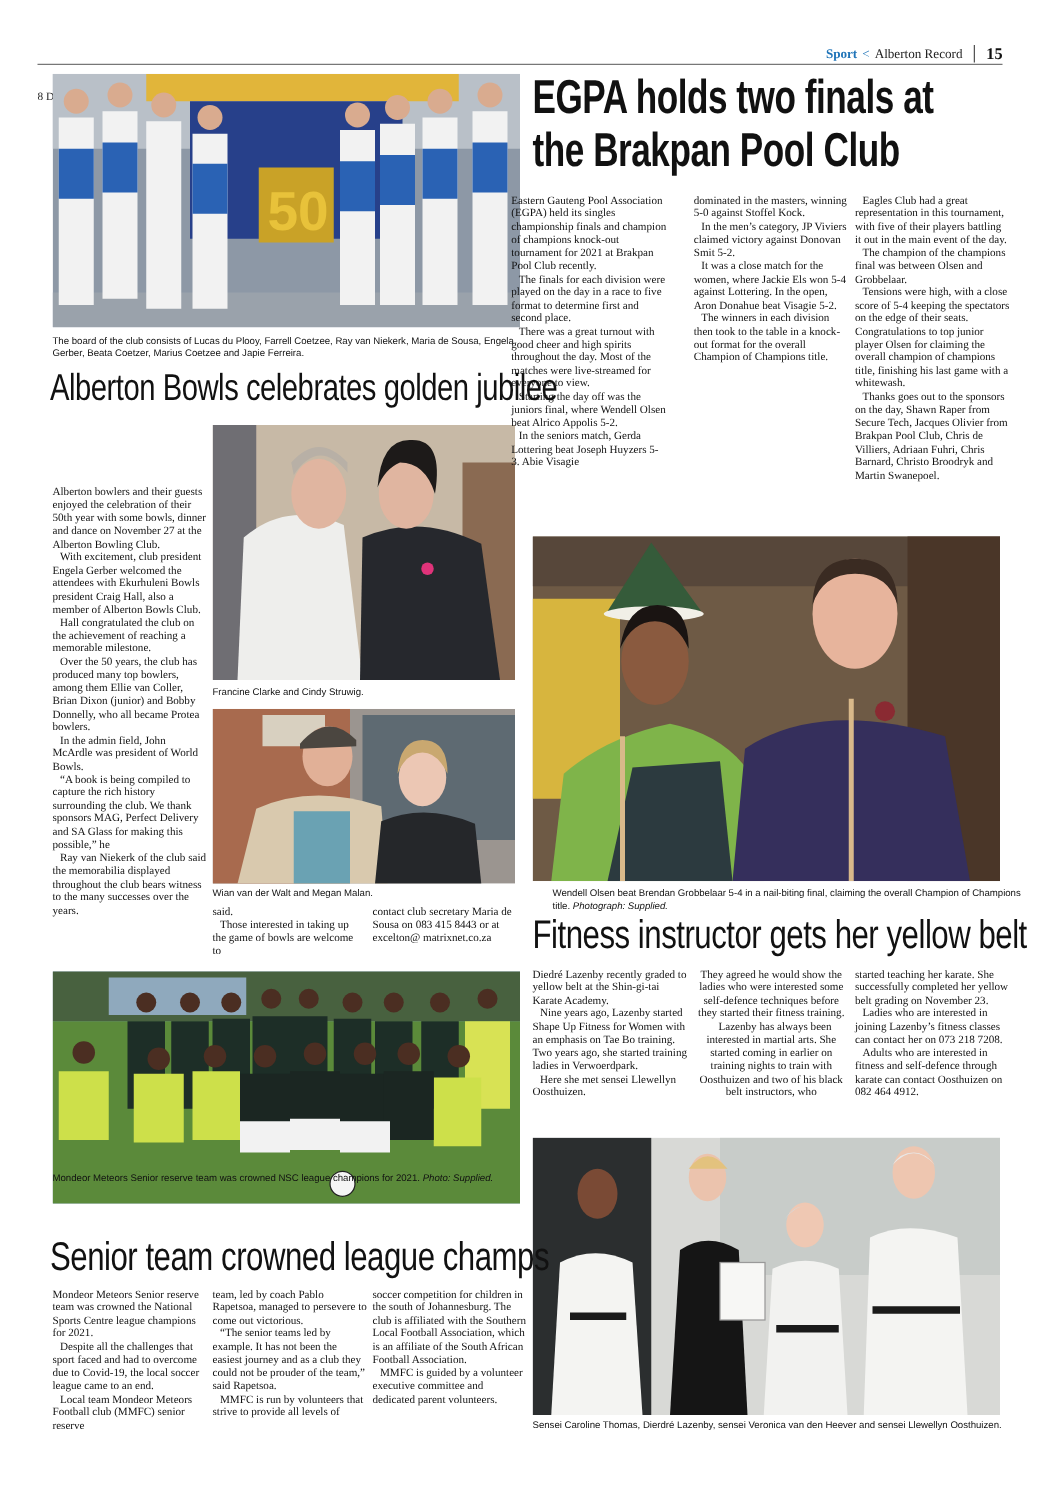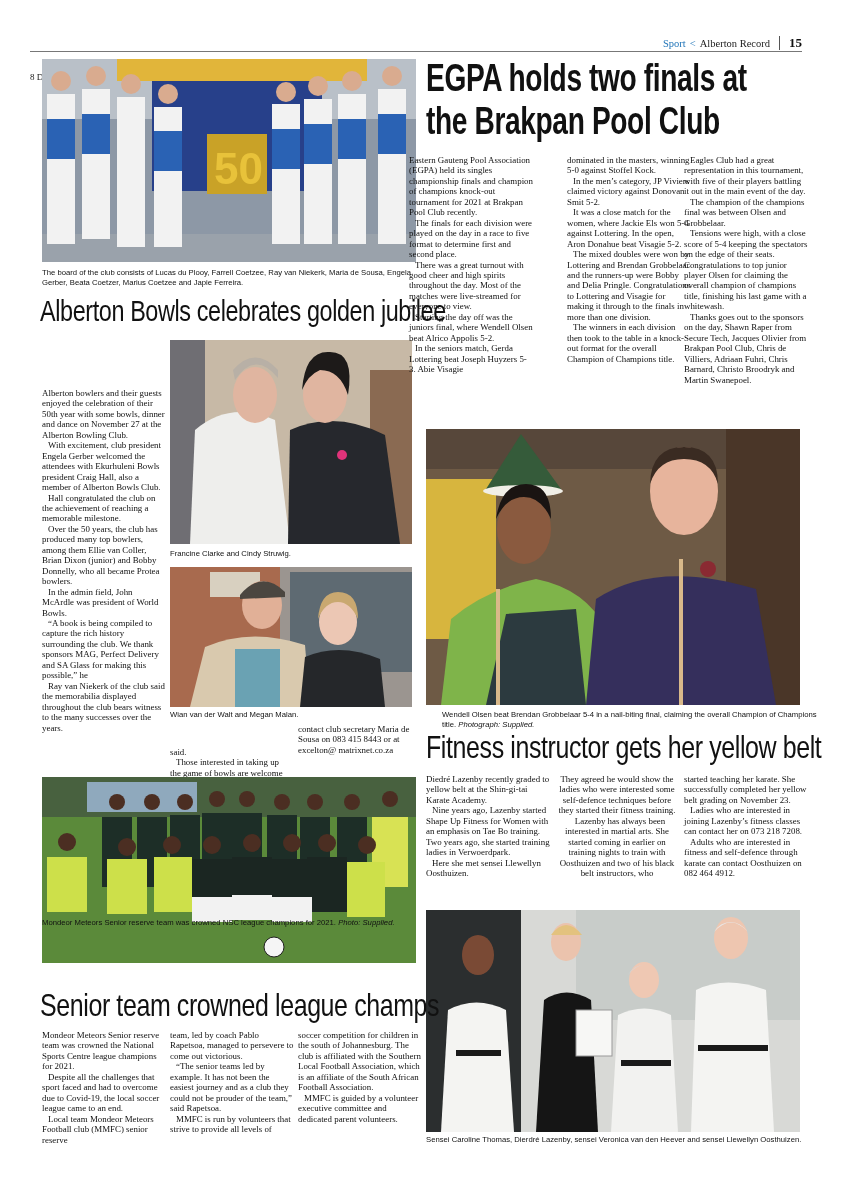--- a/index.html
+++ b/index.html
@@ -4,21 +4,21 @@
 <style>
   * { box-sizing: border-box; margin: 0; padding: 0; }
   html, body { width: 842px; height: 1191px; background: #ffffff; overflow: hidden; }
   body { position: relative; font-family: "Liberation Serif", serif; color: #111; }
 
   .abs { position: absolute; }
 
   
   .hdr-date { left: 30px; top: 37px; font-size: 9px; font-family: "Liberation Serif", serif; color: #222; margin-top: 35px; }
   .hdr-right { right: 40px; top: 35px; font-size: 10.5px; display: flex; align-items: center; gap: 4px; }
-  .hdr-section { color: #1f74b8; font-weight: normal; }
+  .hdr-section { color: #1f74b8; font-weight: bold; }
   .hdr-arrow { color: #1f74b8; }
   .hdr-pub { color: #222; }
   .hdr-sep { width: 1px; height: 14px; background: #555; margin: 0 5px; }
   .hdr-page { font-weight: bold; font-size: 13px; }
   .hdr-rule { left: 30px; top: 51px; width: 772px; height: 1px; background: #777; }
 
   
   .photo { overflow: hidden; }
   .photo svg { display: block; width: 100%; height: 100%; }
 
@@ -128,43 +128,42 @@
     <rect x="65" y="82" width="45" height="58" fill="#6aa2b3"></rect>
     <ellipse cx="92" cy="38" rx="20" ry="24" fill="#e1b097"></ellipse>
     <path d="M70 28 Q92 2 115 25 L115 30 L70 32 Z" fill="#4b4640"></path>
     <path d="M130 140 L135 90 Q170 75 210 92 L215 140 Z" fill="#25272a"></path>
     <ellipse cx="168" cy="55" rx="19" ry="23" fill="#ecc7b4"></ellipse>
     <path d="M148 52 Q150 25 168 25 Q188 25 188 52 Q180 35 168 35 Q155 35 148 52 Z" fill="#c9a870"></path>
   </svg>
 </div>
 <div class="abs caption" style="left:170px; top:710px; width:244px;">Wian van der Walt and Megan Malan.</div>
 
-<div class="abs col" style="left:170px; top:724px; width:118px;margin-top:23px;">
+<div class="abs col" style="left:170px; top:724px; width:118px;">
   <p class="first">said.</p>
   <p>Those interested in taking up the game of bowls are welcome to</p>
 </div>
 <div class="abs col" style="left:298px; top:724px; width:118px;">
   <p class="first">contact club secretary Maria de Sousa on 083 415 8443 or at excelton@ matrixnet.co.za</p>
 </div>
 
 <div class="abs headline hl-bold" style="left:426px; top:57px; font-size:38px; line-height:42px; transform: scaleX(0.74);">EGPA holds two finals at</div>
 <div class="abs headline hl-bold" style="left:426px; top:100px; font-size:38px; line-height:42px; transform: scaleX(0.74);">the Brakpan Pool Club</div>
 
 <div class="abs col" style="left:409px; top:155px; width:124px;">
   <p class="first">Eastern Gauteng Pool Association (EGPA) held its singles championship finals and champion of champions knock-out tournament for 2021 at Brakpan Pool Club recently.</p>
   <p>The finals for each division were played on the day in a race to five format to determine first and second place.</p>
   <p>There was a great turnout with good cheer and high spirits throughout the day. Most of the matches were live-streamed for everyone to view.</p>
   <p>Starting the day off was the juniors final, where Wendell Olsen beat Alrico Appolis 5-2.</p>
   <p>In the seniors match, Gerda Lottering beat Joseph Huyzers 5-3. Abie Visagie</p>
 </div>
-<div class="abs col" style="left:555px; top:155px; width:124px;margin-left:12px;">
+<div class="abs col" style="left:555px; top:155px; width:124px;">
   <p class="first">dominated in the masters, winning 5-0 against Stoffel Kock.</p>
   <p>In the men’s category, JP Viviers claimed victory against Donovan Smit 5-2.</p>
   <p>It was a close match for the women, where Jackie Els won 5-4 against Lottering. In the open, Aron Donahue beat Visagie 5-2.</p>
-  <p>The mixed doubles were won by Lottering and Brendan Grobbelaar and the runners-up were Bobby and Delia Pringle. Congratulations to Lottering and Visagie for making it through to the finals in more than one division.</p>
   <p>The winners in each division then took to the table in a knock-out format for the overall Champion of Champions title.</p>
 </div>
 <div class="abs col" style="left:684px; top:155px; width:124px;">
   <p>Eagles Club had a great representation in this tournament, with five of their players battling it out in the main event of the day.</p>
   <p>The champion of the champions final was between Olsen and Grobbelaar.</p>
   <p>Tensions were high, with a close score of 5-4 keeping the spectators on the edge of their seats. Congratulations to top junior player Olsen for claiming the overall champion of champions title, finishing his last game with a whitewash.</p>
   <p>Thanks goes out to the sponsors on the day, Shawn Raper from Secure Tech, Jacques Olivier from Brakpan Pool Club, Chris de Villiers, Adriaan Fuhri, Chris Barnard, Christo Broodryk and Martin Swanepoel.</p>
 </div>
 
 <div class="abs photo" style="left:426px; top:429px; width:374px; height:276px;">
@@ -282,21 +281,21 @@
         <circle cx="143" cy="25" r="8"></circle>
       <circle cx="175" cy="22" r="8"></circle>
         <circle cx="205" cy="22" r="8"></circle>
         <circle cx="240" cy="25" r="8"></circle>
       <circle cx="273" cy="25" r="8"></circle>
         <circle cx="310" cy="25" r="8"></circle>
         <circle cx="348" cy="22" r="8"></circle>
     </g>
   </svg>
 </div>
-<div class="abs caption" style="left:42px; top:918px; width:378px;">
+<div class="abs caption" style="left:42px; top:938px; width:378px;">
   <span>Mondeor Meteors Senior reserve team was crowned NSC league champions for 2021.</span>
   <em>Photo: Supplied.</em>
 </div>
 
 <div class="abs headline" style="left:40px; top:987px; font-size:32px; transform: scaleX(0.78);">Senior team crowned league champs</div>
 
 <div class="abs col" style="left:42px; top:1030px; width:124px;">
   <p class="first">Mondeor Meteors Senior reserve team was crowned the National Sports Centre league champions for 2021.</p>
   <p>Despite all the challenges that sport faced and had to overcome due to Covid-19, the local soccer league came to an end.</p>
   <p>Local team Mondeor Meteors Football club (MMFC) senior reserve</p>

